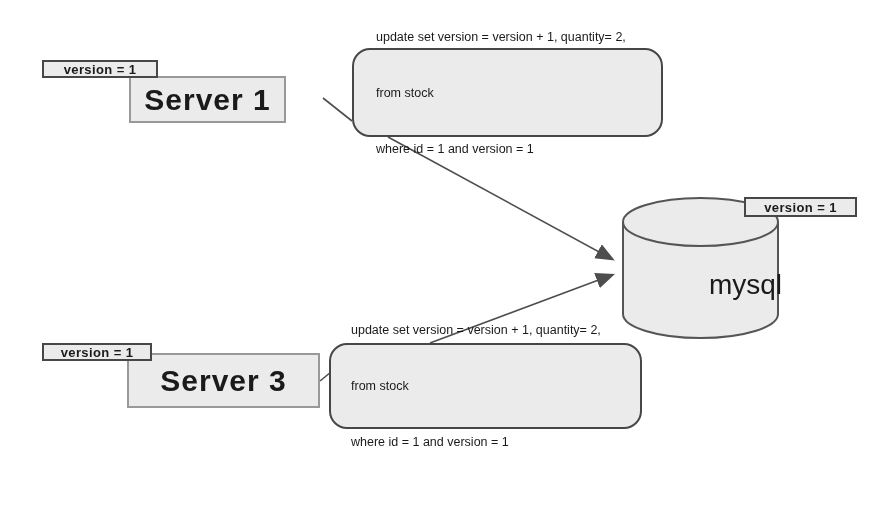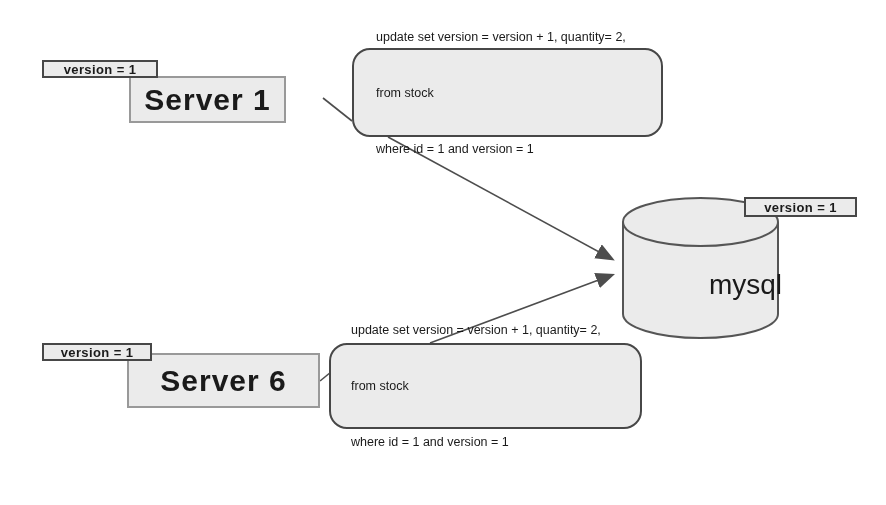--- a/index.html
+++ b/index.html
@@ -106,21 +106,21 @@
   <div class="node server" style="left:129px; top:76px; width:157px; height:47px;">Server 1</div>
 
   <div class="callout" style="left:352px; top:48px; width:311px; height:89px; padding-left:22px; padding-right:10px;">
     <div>update set version = version + 1, quantity= 2,</div>
     <div>from stock</div>
     <div>where id = 1 and version = 1</div>
   </div>
 
   <div class="node vlabel" style="left:42px; top:343px; width:110px; height:18px;">version = 1</div>
 
-  <div class="node server" style="left:127px; top:353px; width:193px; height:55px;">Server 6</div>
+  <div class="node server" style="left:127px; top:353px; width:193px; height:55px;">Server 3</div>
 
   <div class="callout" style="left:329px; top:343px; width:313px; height:86px; padding-left:20px; padding-right:10px;">
     <div>update set version = version + 1, quantity= 2,</div>
     <div>from stock</div>
     <div>where id = 1 and version = 1</div>
   </div>
 
   <div class="node vlabel db" style="left:744px; top:197px; width:113px; height:20px;">version = 1</div>
 
   <div class="dblabel">mysql</div>

